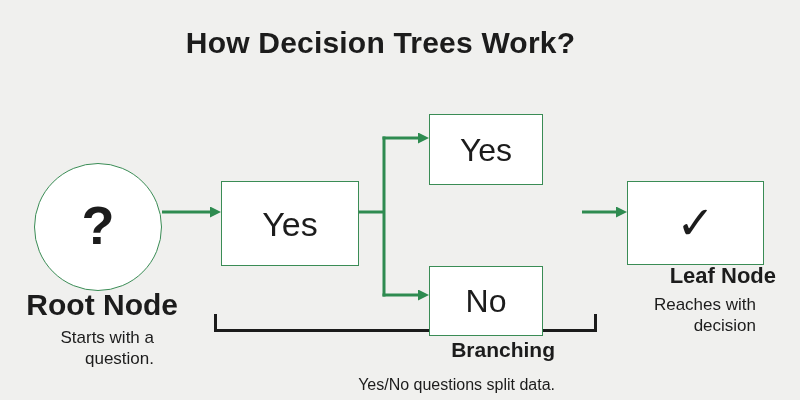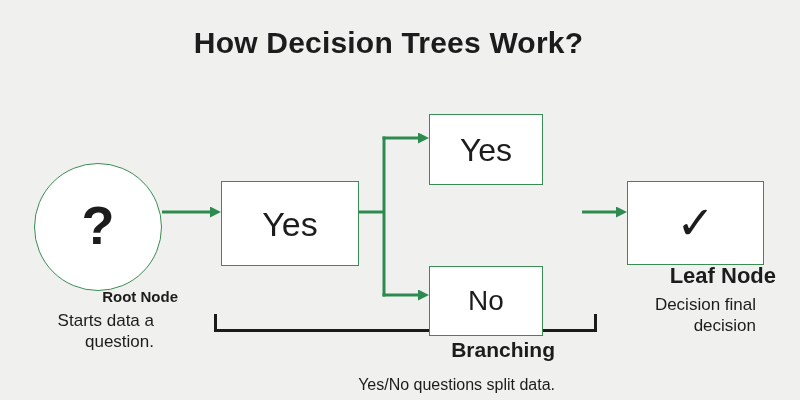--- a/index.html
+++ b/index.html
@@ -27,21 +27,20 @@
   .title {
     position: absolute;
     top: 26px;
     left: 0;
     width: 761px;
     text-align: center;
     font-size: 30px;
     font-weight: 700;
     letter-spacing: 0.2px;
     color: var(--ink);
-    margin-left: 8px;
   }
   .connectors {
     position: absolute;
     top: 0; left: 0;
     width: 800px; height: 400px;
   }
   .conn {
     stroke: var(--accent);
     stroke-width: 3;
     fill: none;
@@ -78,38 +77,38 @@
     font-size: 34px;
   }
   .branch-yes-box {
     left: 429px; top: 102px;
     width: 114px; height: 71px;
     font-size: 32px;
   }
   .branch-no-box {
     left: 429px; top: 254px;
     width: 114px; height: 70px;
-    font-size: 28px;
+    font-size: 32px;
   }
   .leaf-box {
     left: 627px; top: 169px;
     width: 137px; height: 84px;
   }
   .leaf-box .symbol {
     font-size: 46px;
     line-height: 1;
     font-weight: 400;
   }
   .node .box-label { line-height: 1; }
   .caption {
     position: absolute;
     text-align: right;
   }
   .caption h2 {
-    font-size: 15px;
+    font-size: 30px;
     font-weight: 700;
     margin-bottom: 5px;
     color: var(--ink);
   }
   .caption p {
     font-size: 17px;
     line-height: 1.25;
     margin: 0 auto;
     color: var(--ink);
   }
@@ -161,26 +160,26 @@
   <div class="node branch-no-box">
     <span class="box-label">No</span>
   </div>
 
   <div class="node leaf-box">
     <span class="symbol">✓</span>
   </div>
 
   <div class="caption root-caption">
     <h2>Root Node</h2>
-    <p>Starts data a question.</p>
+    <p>Starts with a question.</p>
   </div>
 
   <div class="caption leaf-caption">
     <h2>Leaf Node</h2>
-    <p>Decision final decision</p>
+    <p>Reaches with decision</p>
   </div>
 
   <div class="caption branching-caption">
     <h2>Branching</h2>
     <p>Yes/No questions split data.</p>
   </div>
 
 </div>
 
 </body></html>

